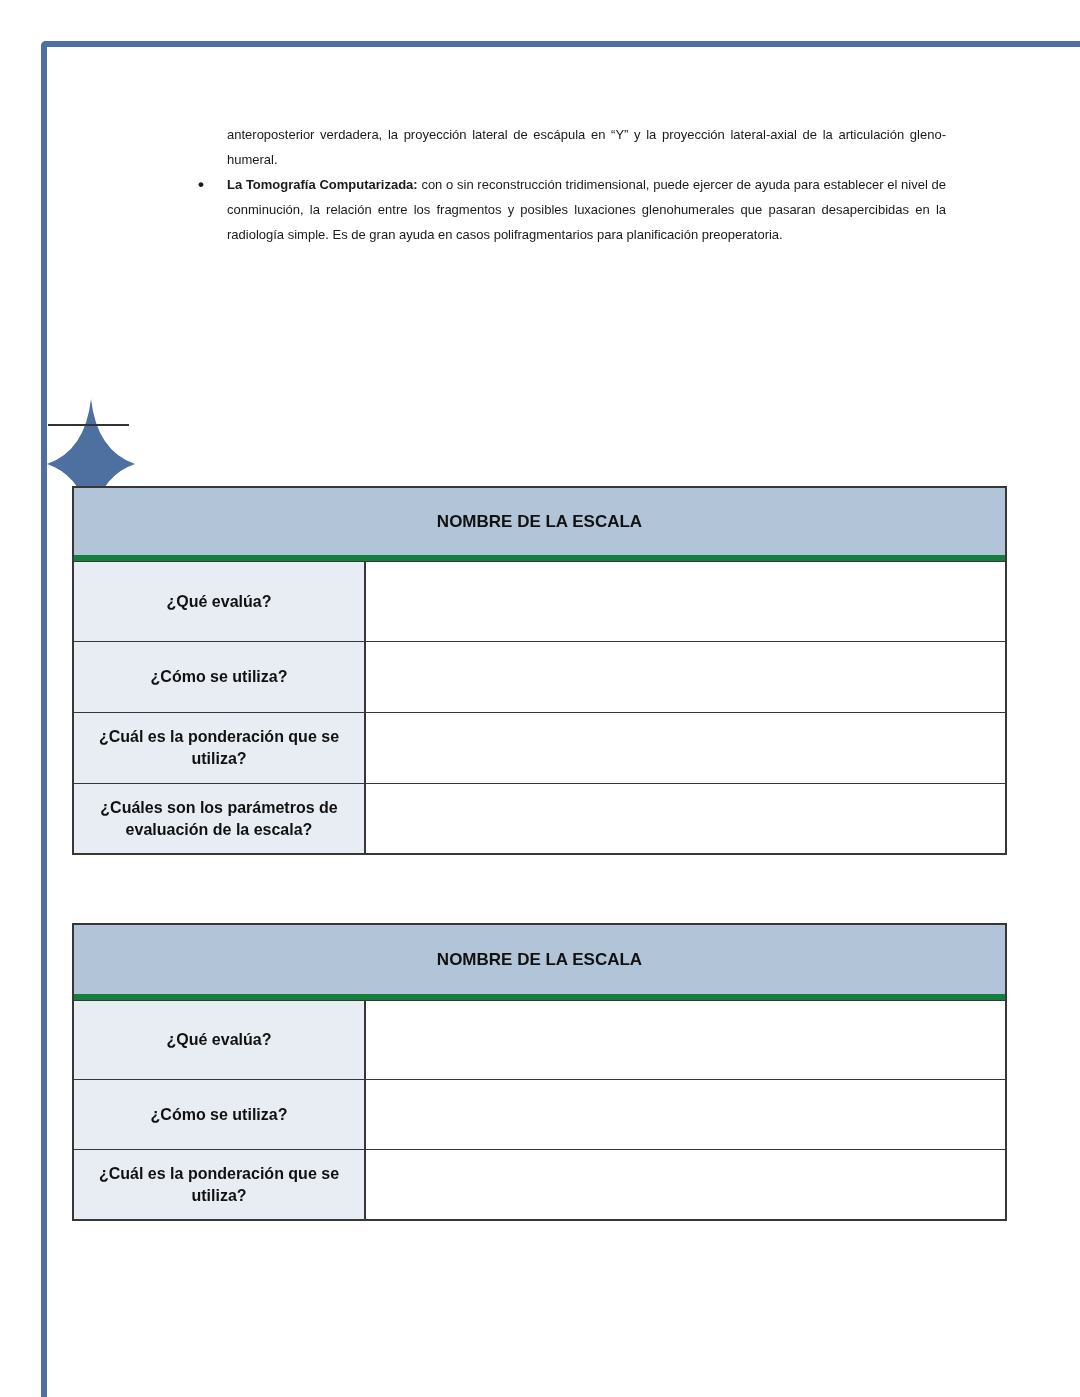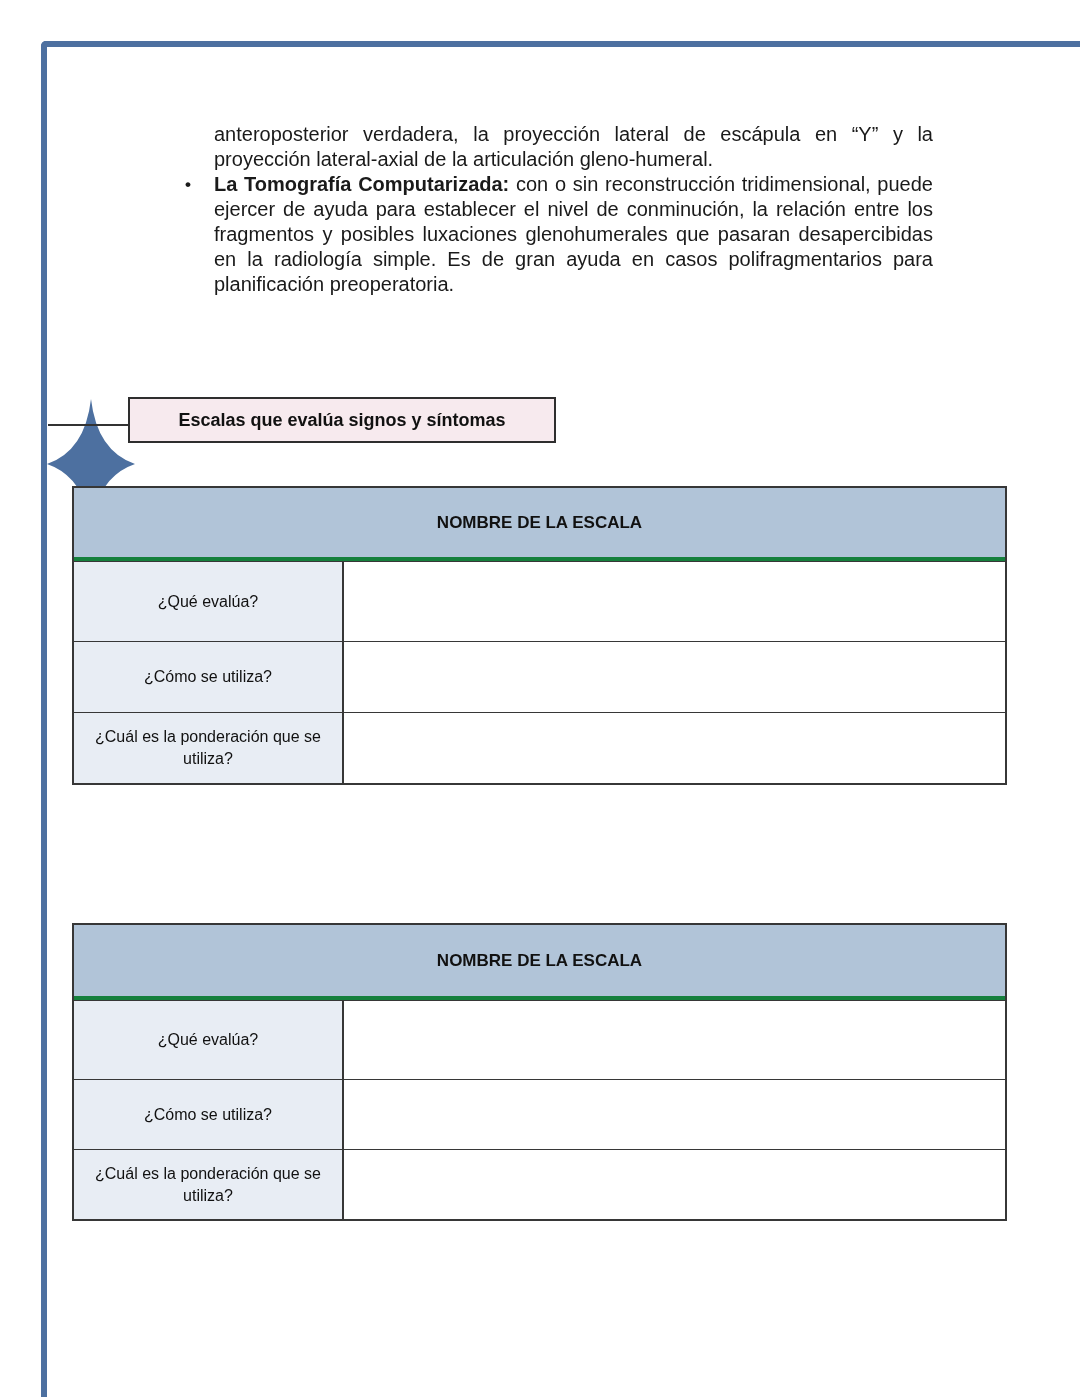--- a/index.html
+++ b/index.html
@@ -13,22 +13,22 @@
     border-top:6px solid #4d70a0;
     border-top-left-radius:5px;
     pointer-events:none;
   }
 
   
   .sparkle { position:absolute; left:-1px; top:352px; width:90px; height:130px; }
 
   
   .textblock {
-    position:absolute; left:214px; top:122px; width:719px;
-    font-size:20px; line-height:25px; color:#1a1a1a;
+    position:absolute; left:227px; top:122px; width:719px;
+    font-size:13px; line-height:25px; color:#1a1a1a;
   }
   .textblock p { text-align:justify; }
   .textblock ul { list-style:none; }
   .textblock li { position:relative; text-align:justify; }
   .textblock li::before {
     content:"\2022";
     position:absolute; left:-29px; top:0;
     font-weight:bold; font-size:17px;
   }
   .textblock b { font-weight:bold;margin-top:48px; }
@@ -41,30 +41,30 @@
     display:flex; align-items:center; justify-content:center;
     font-size:18px; font-weight:bold; color:#111;
   }
 
   
   .qtable {
     position:absolute; left:72px; width:935px;
     border:2px solid #373737; background:#ffffff;
   }
   .qtable .thead {
-    background:#b1c4d8; border-bottom:4px solid #15803d;
+    background:#b1c4d8; border-bottom:6px solid #15803d;
     display:flex; align-items:center; justify-content:center;
     font-size:17px; font-weight:bold; color:#111;
   }
   .qtable .trow { display:flex; border-top:1px solid #373737; }
   .qtable .trow:first-of-type { border-top:none; }
   .qtable .tlabel {
-    width:270px; background:#e8edf4; border-right:2px solid #373737;
+    width:292px; background:#e8edf4; border-right:2px solid #373737;
     display:flex; align-items:center; justify-content:center; text-align:center;
-    font-size:16px; font-weight:normal; color:#111; line-height:22px; padding:6px 8px;
+    font-size:16px; font-weight:bold; color:#111; line-height:22px; padding:6px 8px;
   }
   .qtable .tvalue { flex:1; background:#ffffff; }
 
   #table-1 { top:486px; }
   #table-1 .thead { height:73px; }
   #table-1 .row-0 { height:80px; }
   #table-1 .row-1 { height:71px; }
   #table-1 .row-2 { height:71px; }
   #table-1 .row-3 { height:70px; }
 
@@ -86,38 +86,39 @@
   </div>
 
   <div class="textblock">
     <p>anteroposterior verdadera, la proyección lateral de escápula en “Y” y la proyección lateral-axial de la articulación gleno-humeral.</p>
     <ul>
       <li><b>La Tomografía Computarizada:</b><span> con o sin reconstrucción tridimensional, puede ejercer de ayuda para establecer el nivel de conminución, la relación entre los fragmentos y posibles luxaciones glenohumerales que pasaran desapercibidas en la radiología simple. Es de gran ayuda en casos polifragmentarios para planificación preoperatoria.</span></li>
     </ul>
   </div>
 
   <div class="callout-line"></div>
-  <div class="callout">
-    <span>Escalas que evalúa signos y síntomas</span>
-  </div>
 
   <div class="qtable" id="table-1">
     <div class="thead">
       <span>NOMBRE DE LA ESCALA</span>
     </div>
     <div class="trow row-0">
       <div class="tlabel">¿Qué evalúa?</div>
       <div class="tvalue"></div>
     </div>
     <div class="trow row-1">
       <div class="tlabel">¿Cómo se utiliza?</div>
       <div class="tvalue"></div>
     </div>
     <div class="trow row-2">
       <div class="tlabel">¿Cuál es la ponderación que se utiliza?</div>
+      <div class="tvalue"></div>
+    </div>
+    <div class="trow row-3">
+      <div class="tlabel">¿Cuáles son los parámetros de evaluación de la escala?</div>
       <div class="tvalue"></div>
     </div>
   </div>
 
   <div class="qtable" id="table-2">
     <div class="thead">
       <span>NOMBRE DE LA ESCALA</span>
     </div>
     <div class="trow row-0">
       <div class="tlabel">¿Qué evalúa?</div>

